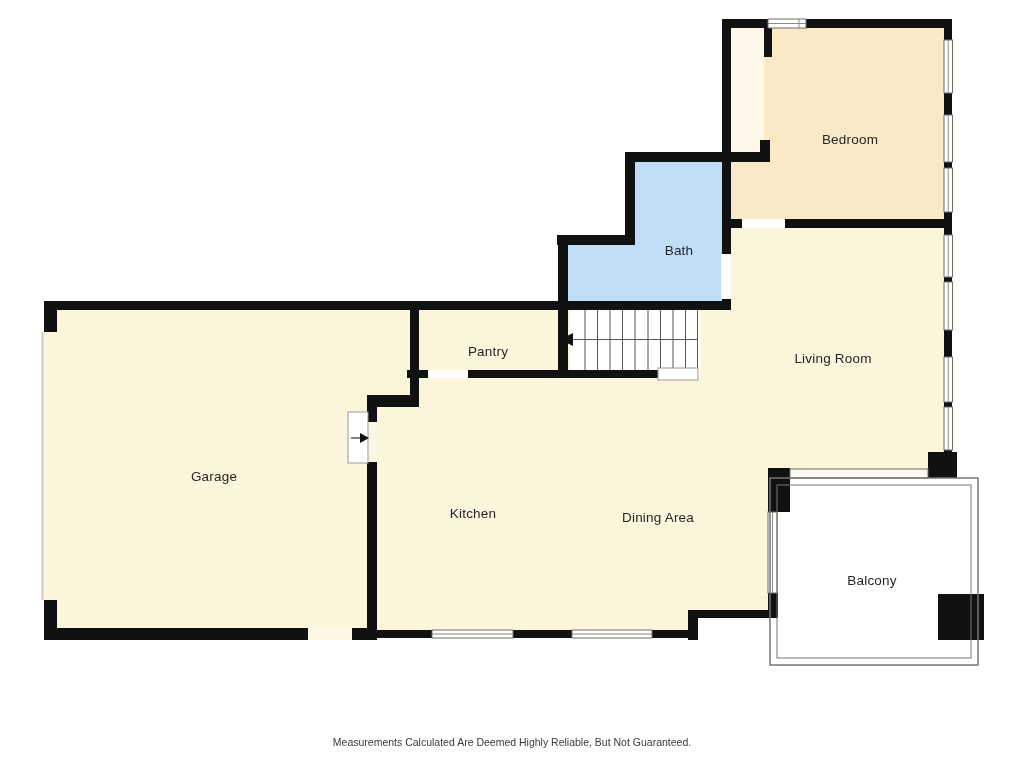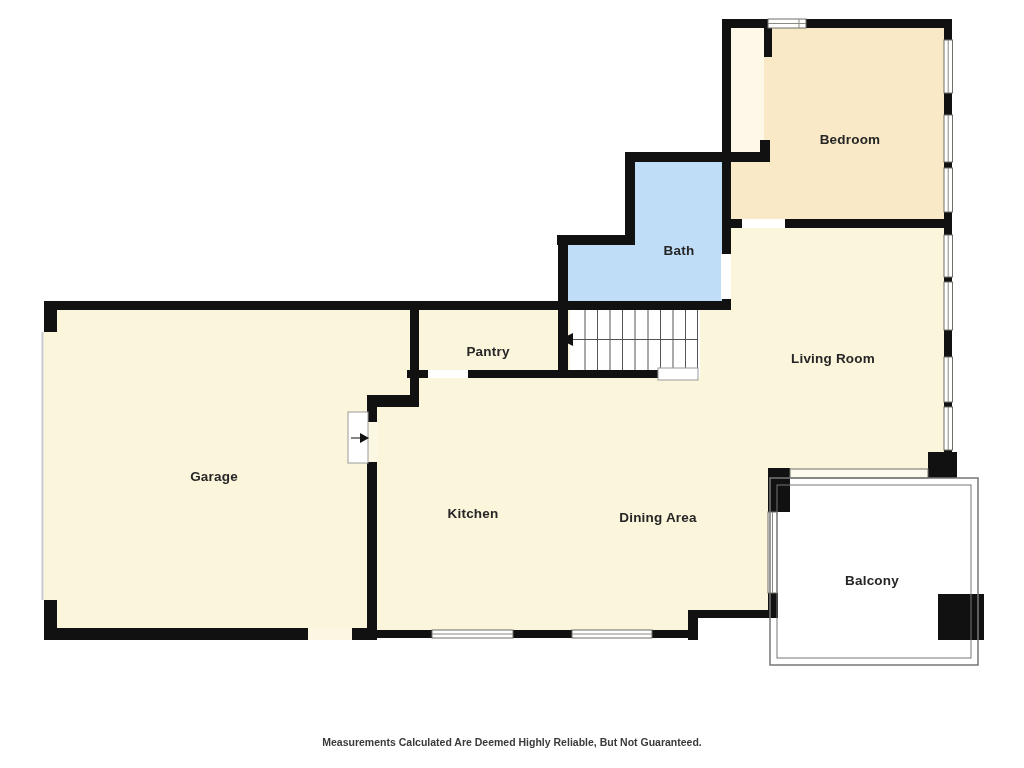--- a/index.html
+++ b/index.html
@@ -1,17 +1,17 @@
 <!DOCTYPE html>
 <html><head>
 <meta charset="utf-8">
 <style>
   html,body{margin:0;padding:0;background:#ffffff;}
   .canvas{position:relative;width:1024px;height:768px;background:#ffffff;overflow:hidden;
-          font-family:"Liberation Sans", sans-serif;font-weight:bold;}
+          font-family:"Liberation Sans", sans-serif;}
   svg{display:block;}
   .wall rect{shape-rendering:crispEdges;}
   .win rect{stroke:#6e6e66;stroke-width:1;}
   .win line{stroke:#8a8a80;stroke-width:1;}
   .rail{fill:none;stroke:#777777;}
   .stair-line{stroke:#555555;stroke-width:1;}
   .thin-open{stroke:#c9c9c9;stroke-width:2;}
   .room-label{font-family:"Liberation Sans", sans-serif;font-size:13.5px;fill:#262626;
               text-anchor:middle;letter-spacing:.2px;}
   .disclaimer{font-family:"Liberation Sans", sans-serif;font-size:10.5px;fill:#3a3a3a;

